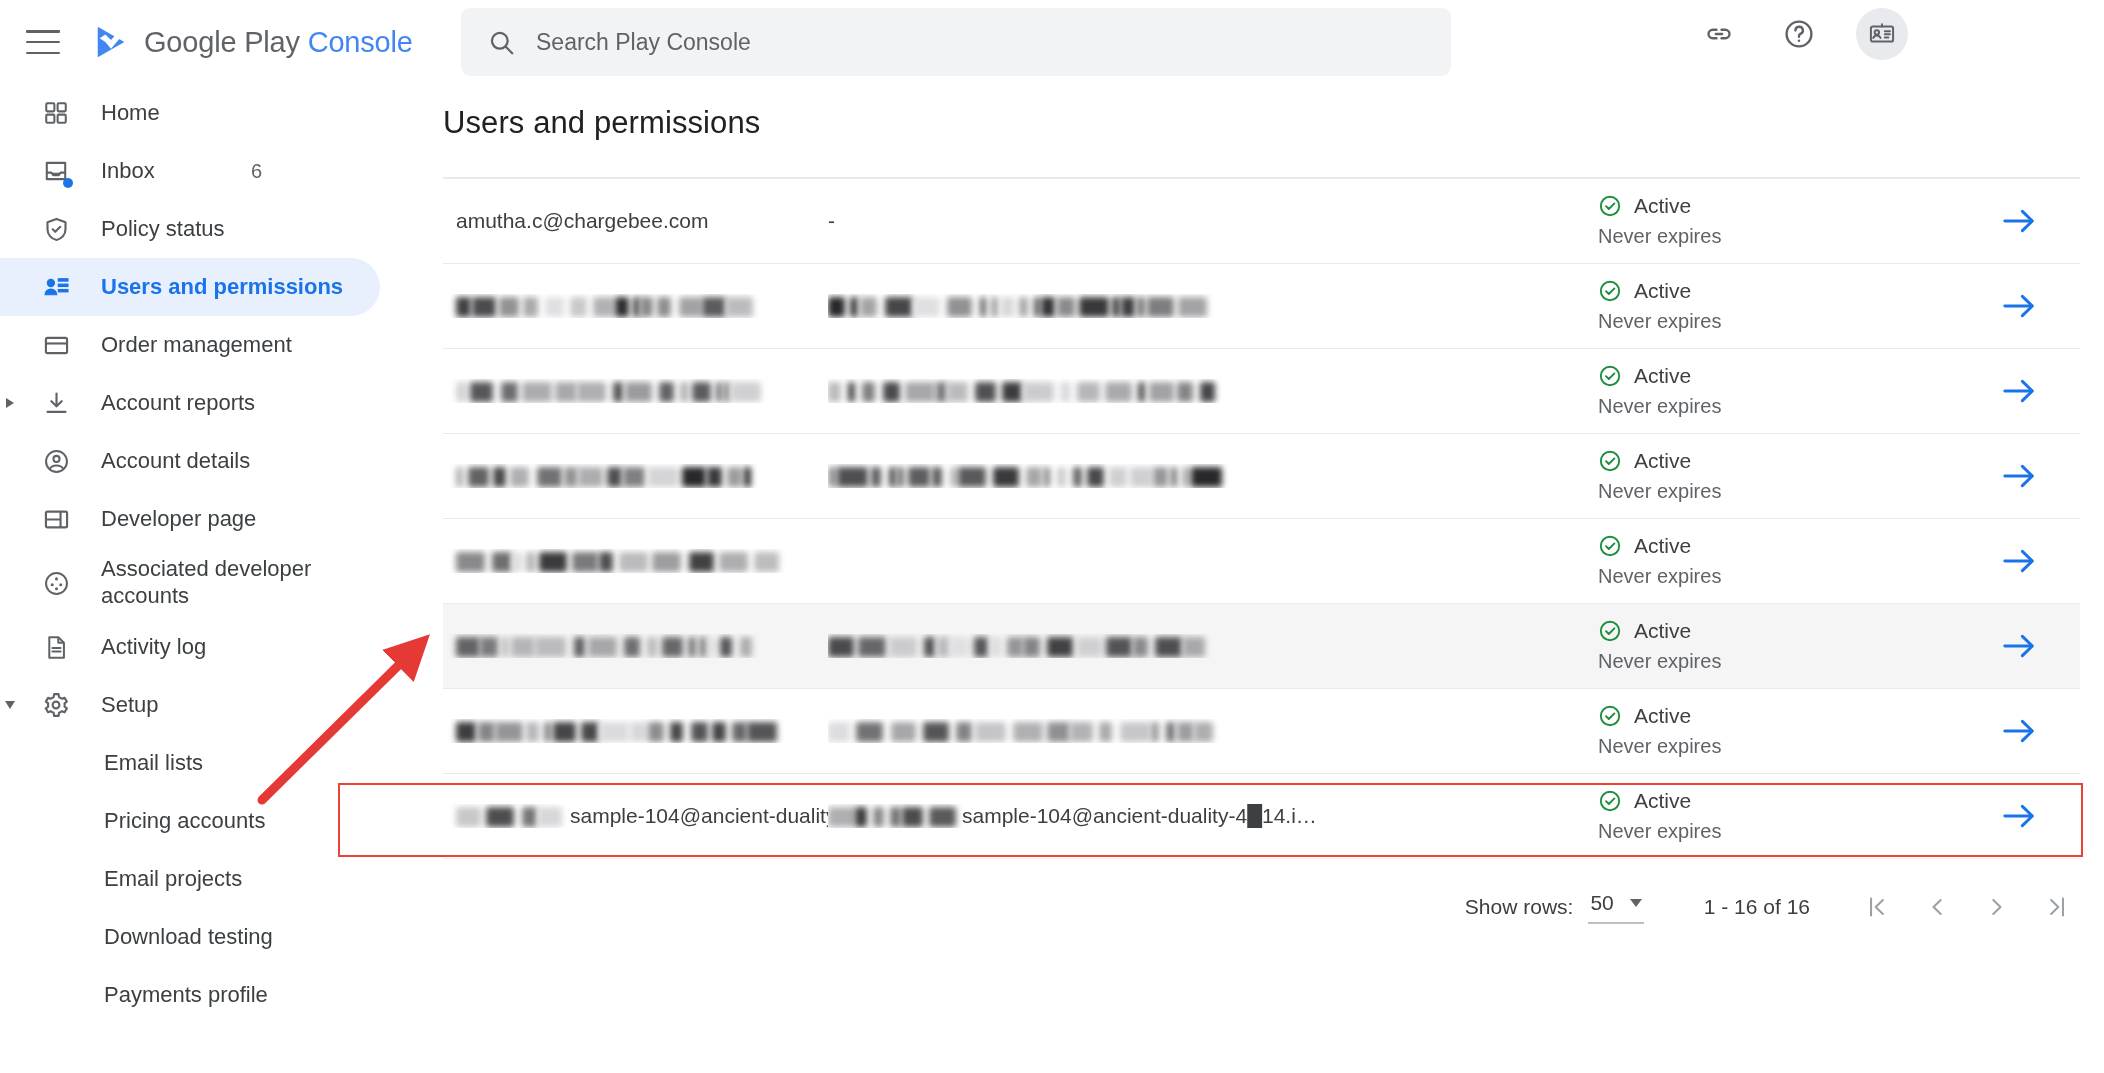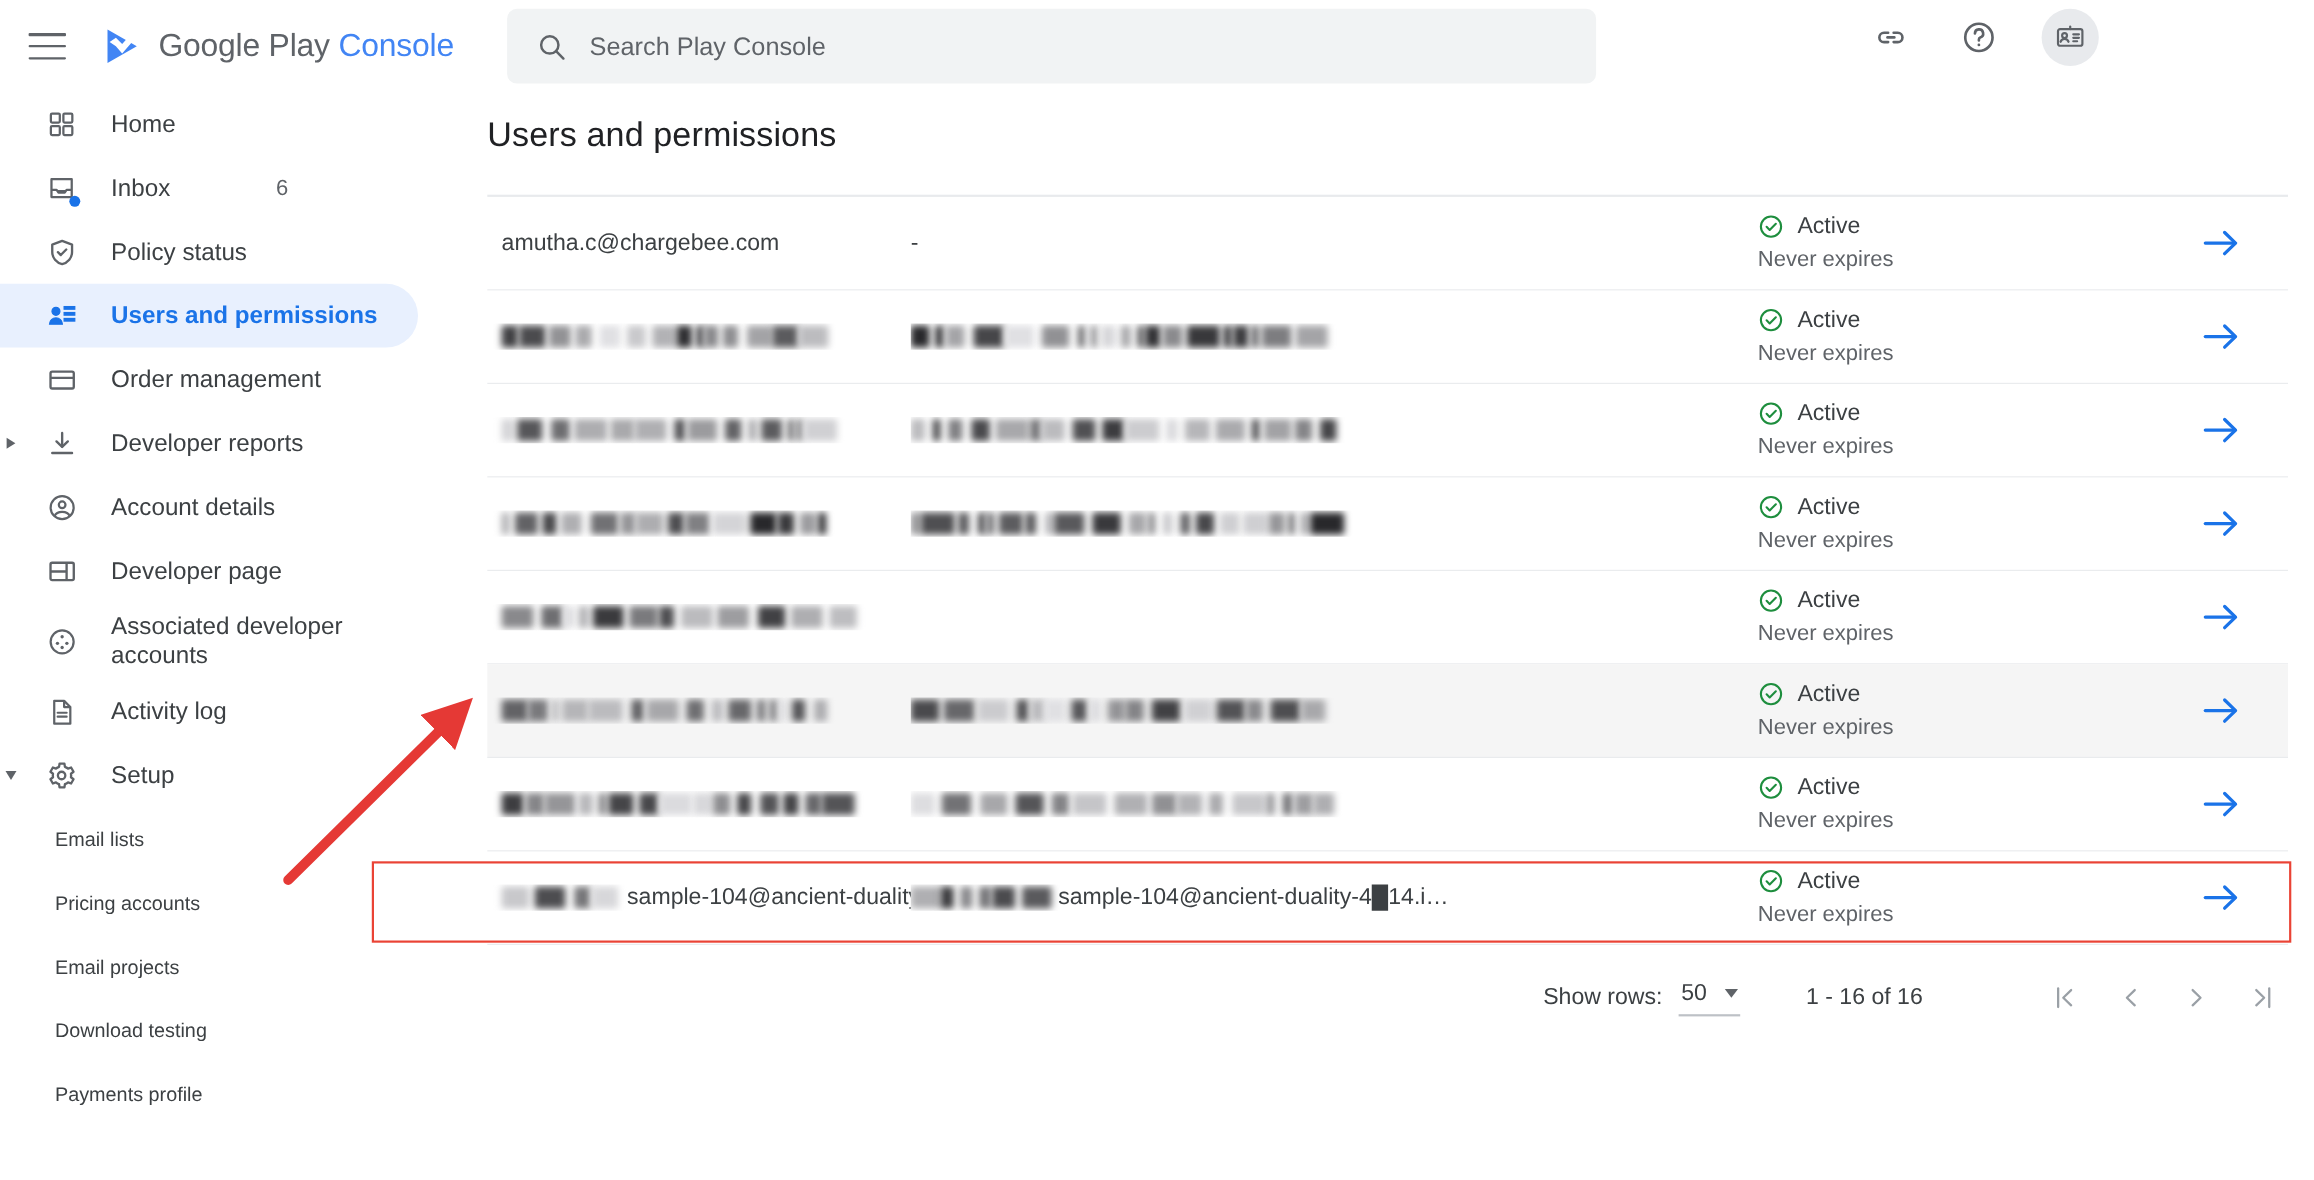--- a/index.html
+++ b/index.html
@@ -71,22 +71,22 @@
   .nav-item.tall { height: 70px; align-items: center; }
   .nav-icon { width: 32px; height: 32px; flex: 0 0 32px; display:flex; align-items:center; justify-content:center; position:relative; }
   .nav-label { margin-left: 29px; font-size: 22px; color: #3c4043; line-height: 1.22; }
   .nav-badge { position:absolute; right: 118px; font-size: 20px; color: #5f6368; }
   .caret {
     position: absolute; left: 4px; width: 0; height: 0;
   }
   .caret.right { border-left: 8px solid #5f6368; border-top: 5.5px solid transparent; border-bottom: 5.5px solid transparent; }
   .caret.down { border-top: 8px solid #5f6368; border-left: 5.5px solid transparent; border-right: 5.5px solid transparent; }
   .sub-item {
-    display: flex; align-items: center; height: 58px; padding-left: 50px;
-    font-size: 18px; color: #3c4043; cursor: pointer;
+    display: flex; align-items: center; height: 58px; padding-left: 104px;
+    font-size: 22px; color: #3c4043; cursor: pointer;
   }
   .inbox-dot { position:absolute; right:-1px; bottom:-1px; width:10px; height:10px; border-radius:50%; background:#1a73e8; }
 
   
   .main { position: absolute; top: 84px; left: 440px; width: 1664px; height: 989px; }
   .page-title { font-size: 31px; color: #202124; font-weight: 400; margin: 21px 0 0 3px; letter-spacing: 0.1px; }
 
   .table { position: absolute; top: 93px; left: 3px; width: 1637px; }
   .table-topline { height: 2px; background: #e8eaed; width: 1637px; }
   .row {
@@ -113,21 +113,21 @@
     position: absolute; top: 800px; right: 24px;
     display: flex; align-items: center; font-size: 21px; color: #3c4043;
   }
   .pager-label { margin-right: 15px; color:#3c4043; }
   .rows-select {
     display: flex; align-items: center; cursor: pointer;
     border-bottom: 2px solid #bdc1c6; padding: 0 2px 7px 2px; margin-right: 60px;
   }
   .rows-value { font-size: 21px; color: #3c4043; margin-right: 16px; }
   .dropcaret { width:0; height:0; border-top: 8px solid #5f6368; border-left: 6.5px solid transparent; border-right: 6.5px solid transparent; }
-  .range-text { margin-right: 92px; font-size: 21px; color: #3c4043; white-space: nowrap; }
+  .range-text { margin-right: 30px; font-size: 21px; color: #3c4043; white-space: nowrap; }
   .pg-btn { width: 46px; height: 46px; display:flex; align-items:center; justify-content:center; cursor:pointer; margin-left: 14px; }
 
   
   .hl-box {
     position: absolute; left: 338px; top: 783px;
     width: 1745px; height: 74px;
     border: 2.5px solid #ea4335; pointer-events: none; z-index: 5;
   }
   .annot-arrow { position: absolute; left: 240px; top: 620px; z-index: 6; pointer-events:none; }
 </style>
@@ -244,21 +244,21 @@
 
   <div class="nav-item">
     <span class="caret right" style="left:6px;"></span>
     <span class="nav-icon">
       <svg viewBox="0 0 24 24" width="27" height="27" fill="none" stroke="#5f6368" stroke-width="1.9" stroke-linecap="round" stroke-linejoin="round">
         <path d="M12 3.2v11"></path>
           <path d="M7.4 10l4.6 4.5 4.6-4.5"></path>
           <path d="M4 19.4h16"></path>
       </svg>
     </span>
-    <span class="nav-label">Developer reports</span>
+    <span class="nav-label">Account reports</span>
   </div>
 
   <div class="nav-item">
     <span class="nav-icon">
       <svg viewBox="0 0 24 24" width="27" height="27" fill="none" stroke="#5f6368" stroke-width="1.8">
         <circle cx="12" cy="12" r="9.3"></circle>
           <circle cx="12" cy="9.7" r="2.7"></circle>
         <path d="M5.8 19c1-2.4 3.4-3.5 6.2-3.5s5.2 1.1 6.2 3.5"></path>
       </svg>
     </span>

